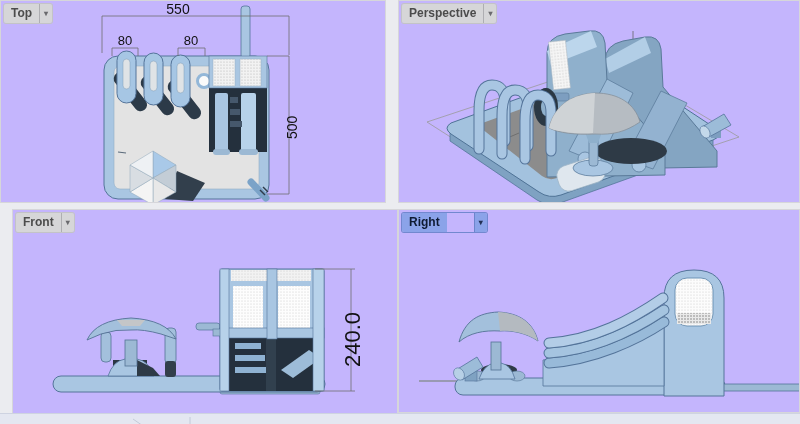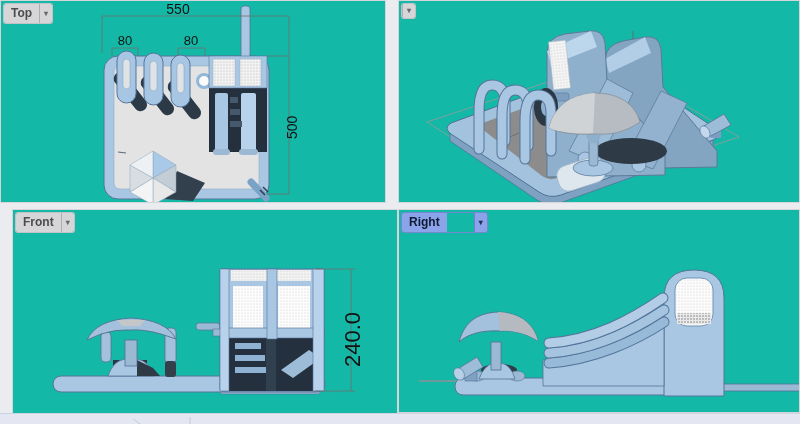--- a/index.html
+++ b/index.html
@@ -3,21 +3,21 @@
 <meta charset="utf-8">
 <style>
   html,body{margin:0;padding:0;}
   body{
     width:800px;height:424px;position:relative;overflow:hidden;
     background:#ebecf0;
     font-family:"Liberation Sans", sans-serif;
   }
   .viewport{
     position:absolute;
-    background:#14b8a6;
+    background:#c4b5fd;
     border:1px solid #d6d6da;
     box-sizing:border-box;
     overflow:hidden;
   }
   #vp-top{left:0;top:0;width:386px;height:203px;}
   #vp-perspective{left:398px;top:0;width:402px;height:203px;}
   #vp-front{left:12px;top:209px;width:386px;height:244px;}
   #vp-right{left:398px;top:209px;width:402px;height:204px;}
   .vp-label{
     position:absolute;left:3px;top:3px;z-index:5;
@@ -152,20 +152,21 @@
       <line x1="288" y1="55" x2="288" y2="193"></line>
       <line x1="266" y1="55" x2="288" y2="55"></line>
       <line x1="266" y1="193" x2="288" y2="193"></line>
       <text transform="translate(296,138) rotate(-90)" font-size="14" fill="#111" stroke="none">500</text>
     </g>
   </svg>
 </div>
 
 <div class="viewport" id="vp-perspective">
   <div class="vp-label">
+    <span class="name">Perspective</span>
     <span class="dd">▾</span>
   </div>
   <svg class="scene" width="402" height="203" viewBox="0 0 402 203">
     <defs>
       <pattern id="dotsP" width="3" height="3" patternUnits="userSpaceOnUse">
         <circle cx="1" cy="1" r="0.6" fill="#b3b3b3"></circle>
       </pattern>
     </defs>
 
     <g stroke="#9b9b9b" stroke-width="0.8" fill="none">

